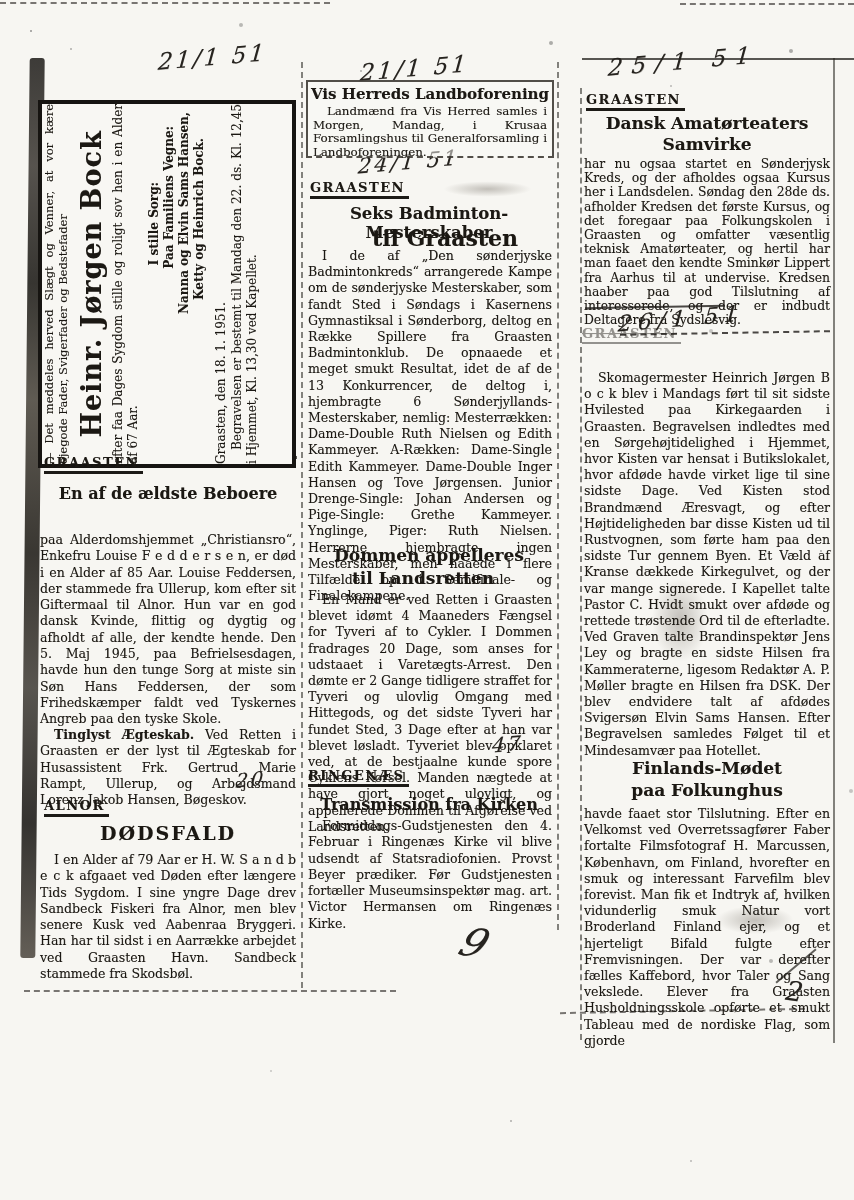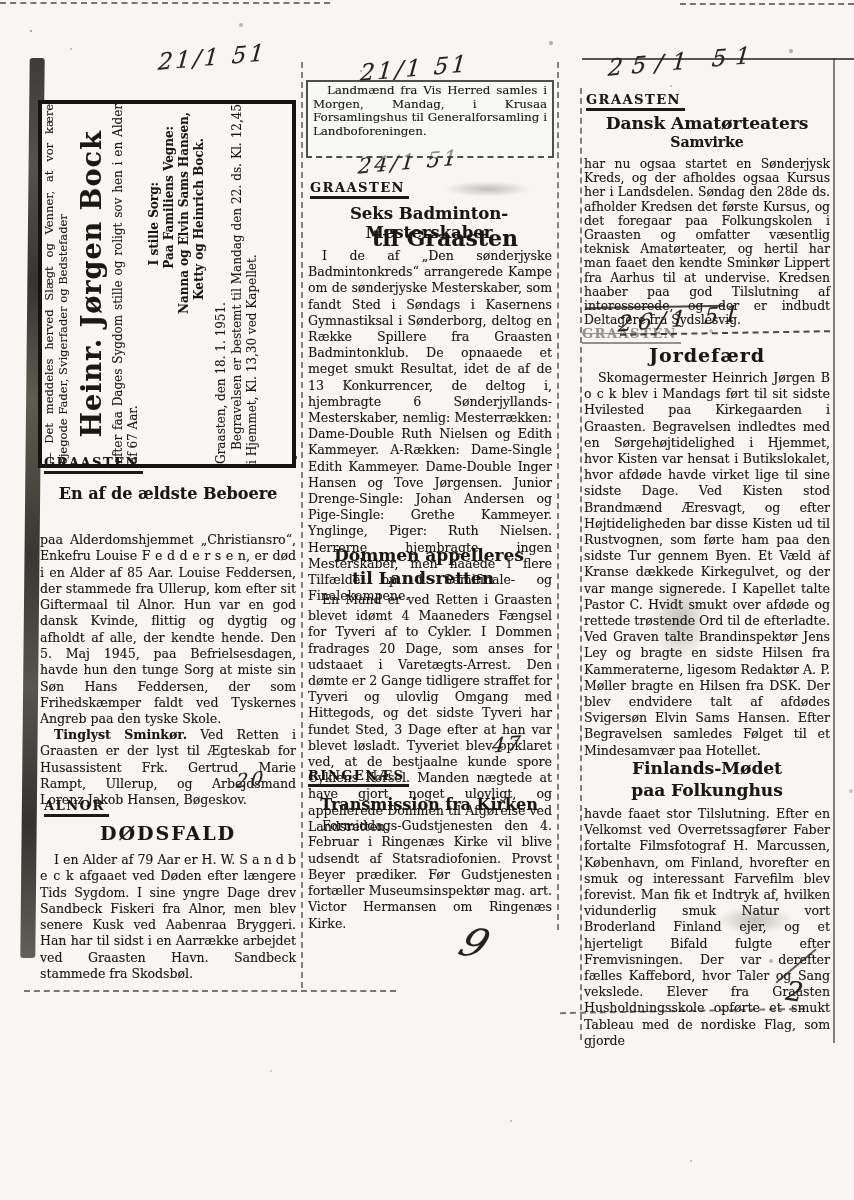--- a/index.html
+++ b/index.html
@@ -88,31 +88,32 @@
     </div>
   </div>
 
   <div class="abs kicker ink" style="left:44px;top:455px;">GRAASTEN</div>
   <div class="abs headline ink" style="left:40px;top:484px;width:256px;font-size:16px;">En af de ældste Beboere</div>
   <div class="abs body-text ink" style="left:40px;top:532px;width:256px;">
     <p style="text-indent:0;">paa Alderdomshjemmet „Christiansro“, Enkefru Louise F e d d e r s e n, er død i en Alder af 85 Aar. Louise Feddersen, der stammede fra Ullerup, kom efter sit Giftermaal til Alnor. Hun var en god dansk Kvinde, flittig og dygtig og afholdt af alle, der kendte hende. Den 5. Maj 1945, paa Befrielsesdagen, havde hun den tunge Sorg at miste sin Søn Hans Feddersen, der som Frihedskæmper faldt ved Tyskernes Angreb paa den tyske Skole.</p>
   </div>
 
   <div class="abs body-text ink" style="left:40px;top:727px;width:256px;">
-    <p style="text-indent:14px;"><b>Tinglyst Sminkør.</b><span> Ved Retten i Graasten er der lyst til Ægteskab for Husassistent Frk. Gertrud Marie Rampt, Ullerup, og Arbejdsmand Lorenz Jakob Hansen, Bøgeskov.</span></p>
+    <p style="text-indent:14px;"><b>Tinglyst Ægteskab.</b><span> Ved Retten i Graasten er der lyst til Ægteskab for Husassistent Frk. Gertrud Marie Rampt, Ullerup, og Arbejdsmand Lorenz Jakob Hansen, Bøgeskov.</span></p>
   </div>
   <div class="abs hand ink" style="left:236px;top:768px;font-size:19px;">20</div>
 
   <div class="abs kicker ink" style="left:44px;top:798px;">ALNOR</div>
   <div class="abs headline ink" style="left:40px;top:822px;width:256px;font-size:19px;letter-spacing:2px;">DØDSFALD</div>
   <div class="abs body-text ink" style="left:40px;top:852px;width:256px;">
     <p>I en Alder af 79 Aar er H. W. S a n d b e c k afgaaet ved Døden efter længere Tids Sygdom. I sine yngre Dage drev Sandbeck Fiskeri fra Alnor, men blev senere Kusk ved Aabenraa Bryggeri. Han har til sidst i en Aarrække arbejdet ved Graasten Havn. Sandbeck stammede fra Skodsbøl.</p>
   </div>
 
   <div class="abs" style="left:306px;top:80px;width:244px;height:74px;border:2px solid rgba(40,36,30,.8);border-bottom-style:dashed;background:rgba(250,249,245,.5);">
+    <div class="headline ink" style="font-size:15px;margin-top:3px;">Vis Herreds Landboforening</div>
     <div class="body-text tight ink" style="margin:2px 5px 0 5px;">
       <p>Landmænd fra Vis Herred samles i Morgen, Mandag, i Krusaa Forsamlingshus til Generalforsamling i Landboforeningen.</p>
     </div>
   </div>
 
   <div class="abs kicker ink" style="left:310px;top:180px;">GRAASTEN</div>
   <div class="abs headline ink" style="left:306px;top:204px;width:246px;font-size:16.5px;">Seks Badminton-Mesterskaber</div>
   <div class="abs headline ink" style="left:322px;top:225px;width:246px;font-size:22px;">til Graasten</div>
   <div class="abs body-text ink" style="left:308px;top:248px;width:244px;line-height:16.2px;">
     <p>I de af „Den sønderjyske Badmintonkreds“ arrangerede Kampe om de sønderjyske Mesterskaber, som fandt Sted i Søndags i Kasernens Gymnastiksal i Sønderborg, deltog en Række Spillere fra Graasten Badmintonklub. De opnaaede et meget smukt Resultat, idet de af de 13 Konkurrencer, de deltog i, hjembragte 6 Sønderjyllands-Mesterskaber, nemlig: Mesterrækken: Dame-Double Ruth Nielsen og Edith Kammeyer. A-Rækken: Dame-Single Edith Kammeyer. Dame-Double Inger Hansen og Tove Jørgensen. Junior Drenge-Single: Johan Andersen og Pige-Single: Grethe Kammeyer. Ynglinge, Piger: Ruth Nielsen. Herrerne hjembragte ingen Mesterskaber, men naaede i flere Tilfælde op i Semifinale- og Finalekampene.</p>
@@ -127,28 +128,27 @@
 
   <div class="abs kicker ink" style="left:308px;top:768px;">RINGENÆS</div>
   <div class="abs headline ink" style="left:306px;top:795px;width:246px;font-size:16px;">Transmission fra Kirken</div>
   <div class="abs body-text ink" style="left:308px;top:818px;width:244px;">
     <p>Formiddags-Gudstjenesten den 4. Februar i Ringenæs Kirke vil blive udsendt af Statsradiofonien. Provst Beyer prædiker. Før Gudstjenesten fortæller Museumsinspektør mag. art. Victor Hermansen om Ringenæs Kirke.</p>
   </div>
   <div class="abs hand ink" style="left:462px;top:920px;font-size:40px;transform:rotate(10deg) skewX(-14deg);">9</div>
 
   <div class="abs kicker ink" style="left:586px;top:92px;">GRAASTEN</div>
   <div class="abs headline ink" style="left:584px;top:113px;width:246px;font-size:17px;">Dansk Amatørteaters</div>
-  <div class="abs headline ink" style="left:584px;top:134px;width:246px;font-size:14px;">Samvirke</div>
+  <div class="abs headline ink" style="left:584px;top:134px;width:246px;font-size:17px;">Samvirke</div>
   <div class="abs body-text ink" style="left:584px;top:157px;width:246px;font-size:12.3px;line-height:14.2px;">
     <p style="text-indent:0;">har nu ogsaa startet en Sønderjysk Kreds, og der afholdes ogsaa Kursus her i Landsdelen. Søndag den 28de ds. afholder Kredsen det første Kursus, og det foregaar paa Folkungskolen i Graasten og omfatter væsentlig teknisk Amatørteater, og hertil har man faaet den kendte Sminkør Lippert fra Aarhus til at undervise. Kredsen haaber paa god Tilslutning af interesserede, og der er indbudt Deltagere fra Sydslesvig.</p>
   </div>
   <div class="abs underline-mark" style="left:585px;top:306px;width:140px;"></div>
 
   <div class="abs kicker ink strike-faint" style="left:582px;top:326px;border-bottom-width:2px;">GRAASTEN</div>
-  <div class="abs headline ink" style="left:584px;top:344px;width:246px;font-size:19px;letter-spacing:1px;">Jordefærd</div>
   <div class="abs body-text ink" style="left:584px;top:370px;width:246px;line-height:16.2px;">
     <p>Skomagermester Heinrich Jørgen B o c k blev i Mandags ført til sit sidste Hvilested paa Kirkegaarden i Graasten. Begravelsen indledtes med en Sørgehøjtidelighed i Hjemmet, hvor Kisten var hensat i Butikslokalet, hvor afdøde havde virket lige til sine sidste Dage. Ved Kisten stod Brandmænd Æresvagt, og efter Højtideligheden bar disse Kisten ud til Rustvognen, som førte ham paa den sidste Tur gennem Byen. Et Væld af Kranse dækkede Kirkegulvet, og der var mange signerede. I Kapellet talte Pastor C. Hvidt smukt over afdøde og rettede trøstende Ord til de efterladte. Ved Graven talte Brandinspektør Jens Ley og bragte en sidste Hilsen fra Kammeraterne, ligesom Redaktør A. P. Møller bragte en Hilsen fra DSK. Der blev endvidere talt af afdødes Svigersøn Elvin Sams Hansen. Efter Begravelsen samledes Følget til et Mindesamvær paa Hotellet.</p>
   </div>
 
   <div class="abs headline ink" style="left:584px;top:780px;width:246px;font-size:17px;">paa Folkunghus</div>
   <div class="abs headline ink" style="left:584px;top:758px;width:246px;font-size:17px;">Finlands-Mødet</div>
   <div class="abs body-text ink" style="left:584px;top:806px;width:246px;line-height:16.2px;">
     <p style="text-indent:0;">havde faaet stor Tilslutning. Efter en Velkomst ved Overretssagfører Faber fortalte Filmsfotograf H. Marcussen, København, om Finland, hvorefter en smuk og interessant Farvefilm blev forevist. Man fik et Indtryk af, hvilken vidunderlig smuk Natur vort Broderland Finland ejer, og et hjerteligt Bifald fulgte efter Fremvisningen. Der var derefter fælles Kaffebord, hvor Taler og Sang vekslede. Elever fra Graasten Husholdningsskole opførte et smukt Tableau med de nordiske Flag, som gjorde</p>
   </div>
   <div class="abs hand ink" style="left:786px;top:976px;font-size:27px;transform:rotate(8deg);">2</div>

